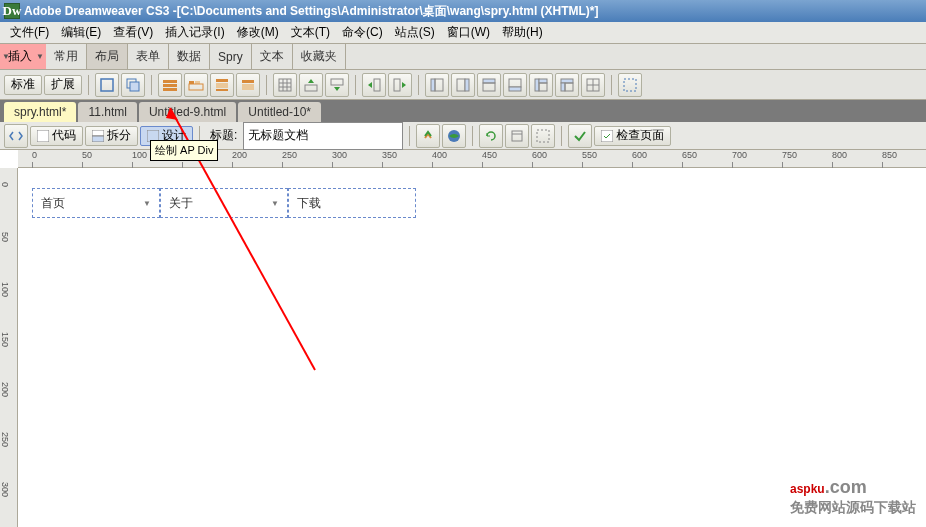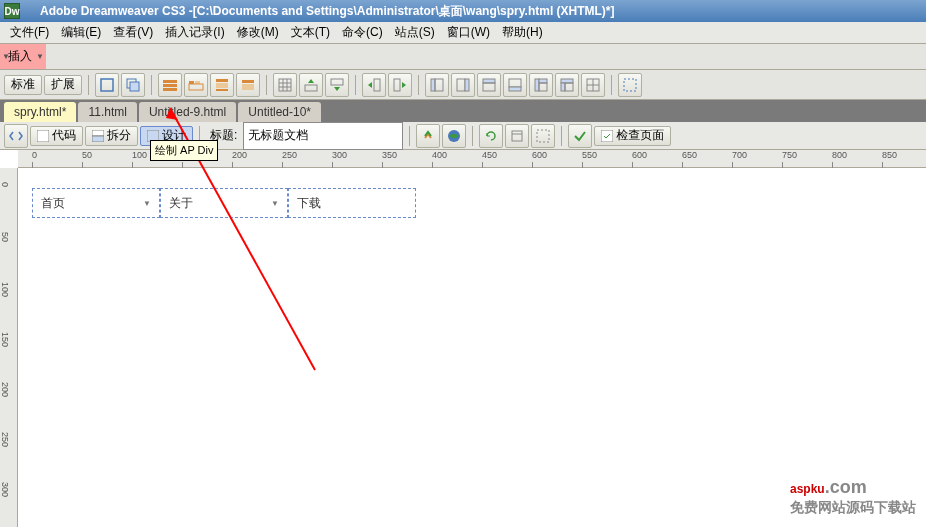--- a/index.html
+++ b/index.html
@@ -1,18 +1,18 @@
 <!DOCTYPE html>
 <html><head>
 <meta charset="utf-8">
 <style>
 * { margin: 0; padding: 0; box-sizing: border-box; font-family: "SimSun", Arial, sans-serif; font-size: 12px; }
 body { background: #fff; width: 926px; height: 527px; overflow: hidden; position: relative; }
 .titlebar { background: linear-gradient(#7ba4d0, #4a7db8); height: 22px; display: flex; align-items: center; padding: 0 4px; color: #fff; font-weight: bold; }
-.titlebar .icon { width: 16px; height: 16px; background: #3a7a3a; color: #fff; font-size: 10px; display: flex; align-items: center; justify-content: center; margin-right: 20px; border: 1px solid #2a5a2a; }
+.titlebar .icon { width: 16px; height: 16px; background: #3a7a3a; color: #fff; font-size: 13px; display: flex; align-items: center; justify-content: center; margin-right: 4px; border: 1px solid #2a5a2a; font-family: Liberation Serif, serif; }
 .menubar { background: #e8e8e4; height: 22px; display: flex; align-items: flex-end; padding: 0 4px; border-bottom: 1px solid #aca899; }
 .menubar span { padding: 2px 6px; color: #000; cursor: default; }
 .insertbar { background: #e4e4e0; height: 26px; display: flex; align-items: center; border-bottom: 1px solid #aca899; }
 .insert-dropdown { background: #fca5a5; border: none; padding: 4px 14px 4px 8px; display: flex; align-items: center; gap: 4px; position: relative; }
 .insert-dropdown::before { content: "▼"; font-size: 8px; color: #555; position: absolute; left: 2px; }
 .insert-dropdown::after { content: "▼"; font-size: 8px; color: #555; position: absolute; right: 2px; }
 .insert-tabs { display: flex; height: 100%; }
 .insert-tab { padding: 4px 8px; border-right: 1px solid #aca899; display: flex; align-items: center; color: #333; cursor: default; }
 .insert-tab.active { background: #d4d0c8; }
 .toolbar-row { background: #e4e4e0; height: 30px; display: flex; align-items: center; padding: 0 4px; gap: 2px; border-bottom: 1px solid #aca899; }
@@ -57,20 +57,29 @@
   <span>修改(M)</span>
   <span>文本(T)</span>
   <span>命令(C)</span>
   <span>站点(S)</span>
   <span>窗口(W)</span>
   <span>帮助(H)</span>
 </div>
 
 <div class="insertbar">
   <div class="insert-dropdown">插入</div>
+  <div class="insert-tabs">
+    <div class="insert-tab">常用</div>
+    <div class="insert-tab active">布局</div>
+    <div class="insert-tab">表单</div>
+    <div class="insert-tab">数据</div>
+    <div class="insert-tab">Spry</div>
+    <div class="insert-tab">文本</div>
+    <div class="insert-tab">收藏夹</div>
+  </div>
 </div>
 
 <div class="toolbar-row">
   <div class="doc-btn">标准</div>
   <div class="doc-btn">扩展</div>
   <div class="tb-sep"></div>
   <div class="tb-btn">
       <svg viewBox="0 0 16 16">
         <rect x="2" y="2" width="12" height="12" fill="none" stroke="#4a7ab8" stroke-width="1.5"></rect>
       </svg>

